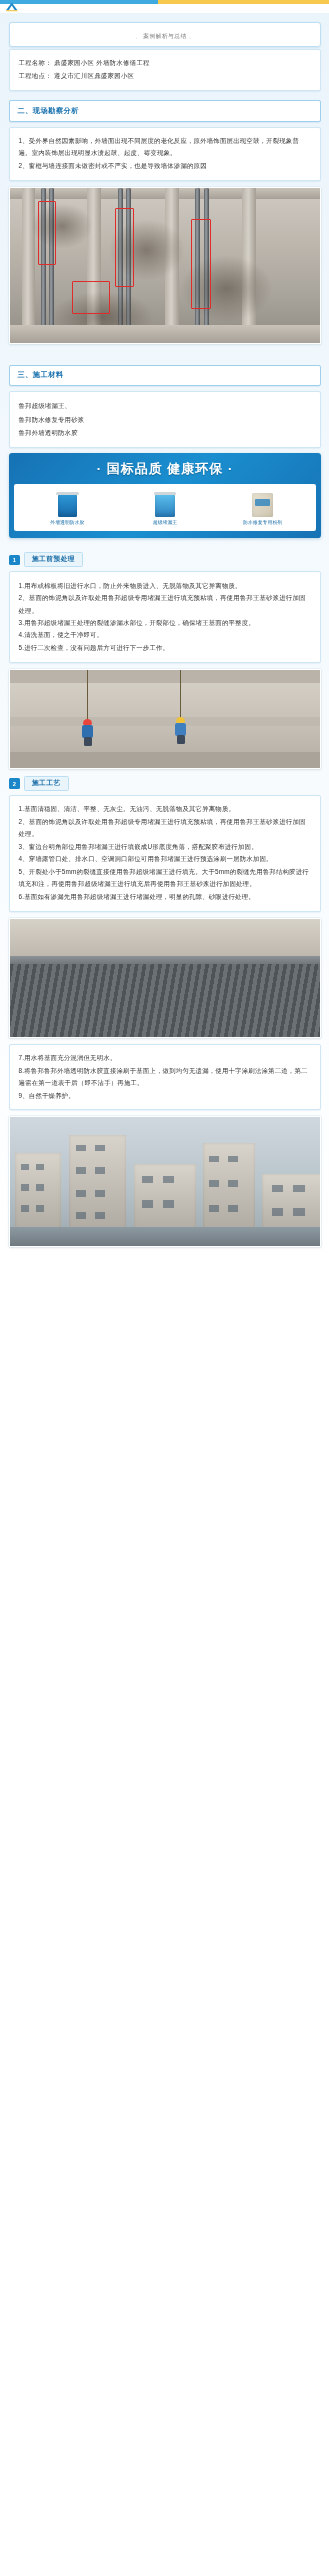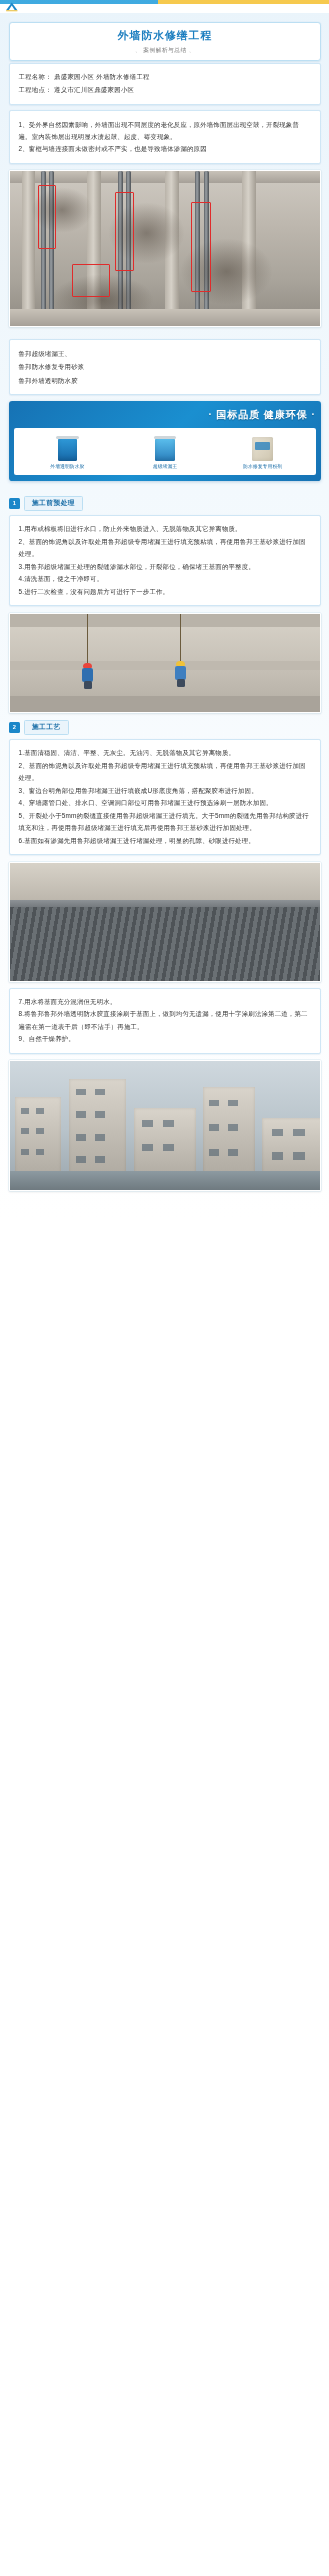--- a/index.html
+++ b/index.html
@@ -142,24 +142,23 @@
   .banner{
     margin:5.2px 9.3px 2.1px 9.3px;
     border-radius:3.1px;
     background:linear-gradient(135deg,#1672b4 0%,#1a8fd0 50%,#1672b4 100%);
     padding:7.2px 5.2px 6.2px 5.2px;
     position:relative;
     overflow:hidden;
     box-shadow:0 1px 3.1px rgba(20,90,150,.25);
   }
   .banner .bn-title{
-    text-align:right;color:#ffffff;font-size:10px;font-weight:bold;
+    text-align:center;color:#ffffff;font-size:13px;font-weight:bold;
     letter-spacing:1px;margin-bottom:6.2px;
     text-shadow:0 0.5px 1px rgba(0,0,0,.25);
-    font-family:Liberation Serif, serif;
   }
   .banner .bn-inner{
     background:#ffffff;border-radius:2.1px;padding:5.2px 4.1px 4.1px 4.1px;
     display:flex;justify-content:space-around;align-items:flex-end;
   }
   .prod{width:30%;text-align:center;}
   .prod .pic{height:28px;display:flex;align-items:flex-end;justify-content:center;}
   .prod .lbl{font-size:4.9px;color:#1b6ea8;margin-top:3.1px;line-height:1.4;}
   .bucket{width:19.6px;height:23px;border-radius:2.1px 2.1px 1.5px 1.5px;position:relative;
     box-shadow:inset 0 -3.1px 4.1px rgba(0,0,0,.12);}
@@ -220,31 +219,31 @@
     <div class="logo">
       <svg width="15.5" height="11.3" viewBox="0 0 30 22">
         <path d="M4 18 L15 3 L26 18 Z" fill="#1b87c9"></path>
         <path d="M9 18 L15 9 L21 18 Z" fill="#ffffff"></path>
         <rect x="4" y="18" width="22" height="2" fill="#f5c33a"></rect>
       </svg>
     </div>
   </div>
 
   <div class="title-wrap">
-    <div class="main-title">外墙防水修缮工程</div>
     <div class="sub-title">
       <span class="dots">、</span><span>案例解析与总结</span><span class="dots">、</span>
     </div>
   </div>
 
   <div class="card">
     <div class="info-line">工程名称： 鼎盛家园小区  外墙防水修缮工程</div>
     <div class="info-line">工程地点： 遵义市汇川区鼎盛家园小区</div>
   </div>
 
+  <div class="sec-head">二、现场勘察分析</div>
   <div class="card">
     <div class="body-text">1、受外界自然因素影响，外墙面出现不同层度的老化反应，原外墙饰面层出现空鼓，开裂现象普遍。室内装饰层出现明显水渍起鼓、起皮、霉变现象。
 2、窗框与墙连接面未做密封或不严实，也是导致墙体渗漏的原因</div>
   </div>
 
   <div class="photo ph-leak">
     <div class="beam" style="top:0;"></div>
     <div class="col" style="left:11.3px;"></div>
     <div class="col" style="left:77px;"></div>
     <div class="col" style="left:155px;"></div>
@@ -262,20 +261,21 @@
     <div class="mark" style="left:28px;top:13.4px;width:15.5px;height:62px;"></div>
     <div class="mark" style="left:105px;top:20.6px;width:16.5px;height:77px;"></div>
     <div class="mark" style="left:181px;top:31px;width:17.5px;height:88px;"></div>
     <div class="mark" style="left:62px;top:93px;width:36px;height:31px;"></div>
     <div class="beam" style="bottom:0;height:17.5px;"></div>
     <div class="cap"></div>
   </div>
 
   <div class="spacer"></div>
 
+  <div class="sec-head">三、施工材料</div>
   <div class="card">
     <div class="mat-line">鲁邦超级堵漏王、</div>
     <div class="mat-line">鲁邦防水修复专用砂浆</div>
     <div class="mat-line">鲁邦外墙透明防水胶</div>
   </div>
 
   <div class="banner">
     <div class="bn-title">· 国标品质 健康环保 ·</div>
     <div class="bn-inner">
       <div class="prod">

